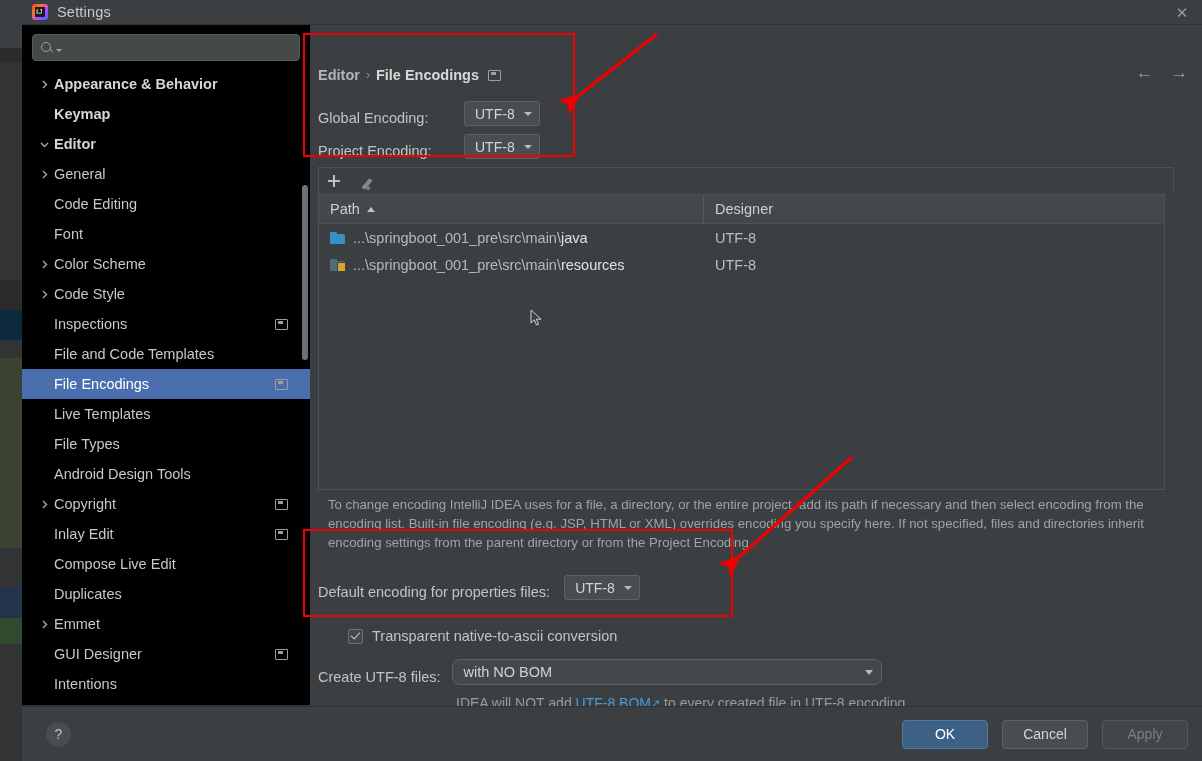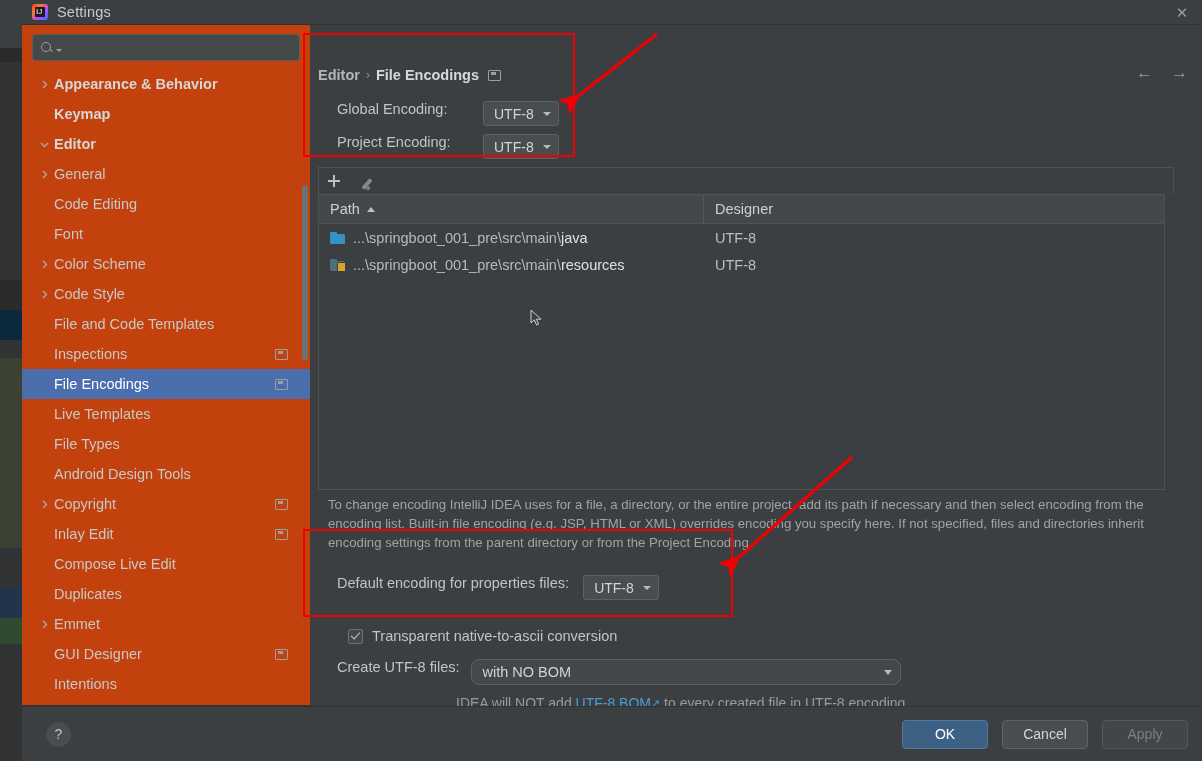--- a/index.html
+++ b/index.html
@@ -42,21 +42,21 @@
   .titlebar .spacer { flex:1; }
   .close-btn {
     width:28px; height:22px; display:flex; align-items:center; justify-content:center;
     color:#9a9a9a; font-size:15px; line-height:1; cursor:default;
   }
 
   .body-area { flex:1; display:flex; position:relative; min-height:0; }
 
   
   .sidebar {
-    width:288px; flex:0 0 288px; background:#c2410c;
+    width:288px; flex:0 0 288px; background:#000000;
     display:flex; flex-direction:column; position:relative;
   }
   .search-wrap { padding:9px 10px 6px 10px; }
   .search-box {
     height:27px; border:1px solid #5a5d5f; border-radius:4px; background:#45494a;
     display:flex; align-items:center; padding:0 8px; box-sizing:border-box;
   }
   .search-icon { width:13px; height:13px; position:relative; display:inline-block; }
   .search-icon::before{
     content:""; position:absolute; left:0; top:1px; width:8px;height:8px;
@@ -114,21 +114,21 @@
     position:relative; margin-left:9px; width:11px; height:9px;
     border:1.3px solid #9e9e9e; border-radius:1px; display:inline-block;
   }
   .breadcrumb .cfg-icon::after{
     content:""; position:absolute; left:1.5px; top:1.5px; width:5px;height:3px; background:#9e9e9e;
   }
   .nav-arrows {
     position:absolute; right:14px; top:38px; display:flex; gap:18px; color:#9a9a9a; font-size:17px;
   }
 
-  .row-field { position:absolute; display:flex; align-items:flex-start; font-size:14.5px; color:#c3c3c3;margin-left:19px; }
+  .row-field { position:absolute; display:flex; align-items:flex-end; font-size:14.5px; color:#c3c3c3; }
   .combo {
     height:25px; border:1px solid #5e6264; border-radius:3px; background:#4a4d4f;
     display:inline-flex; align-items:center; padding:0 7px 0 10px; box-sizing:border-box;
     color:#d4d4d4; font-size:14px; cursor:default;
   }
   .combo .val { margin-right:9px; }
   .combo .caret {
     width:0;height:0;border-left:4px solid transparent;border-right:4px solid transparent;
     border-top:4.5px solid #b9b9b9;
   }
@@ -327,26 +327,26 @@
             <div class="tree-item indent-1">
               <span class="arrow">
                 <svg width="11" height="11" viewBox="0 0 11 11">
                   <path d="M4 2 L7.5 5.5 L4 9" fill="none" stroke="#a9a9a9" stroke-width="1.4"></path>
                 </svg>
               </span>
               <span class="lbl">Code Style</span>
             </div>
             <div class="tree-item indent-1">
               <span class="arrow"></span>
-              <span class="lbl">File and Code Templates</span>
-            </div>
-            <div class="tree-item indent-1">
-              <span class="arrow"></span>
               <span class="lbl">Inspections</span>
               <span class="cfg-icon"></span>
+            </div>
+            <div class="tree-item indent-1">
+              <span class="arrow"></span>
+              <span class="lbl">File and Code Templates</span>
             </div>
             <div class="tree-item indent-1 selected">
               <span class="arrow"></span>
               <span class="lbl">File Encodings</span>
               <span class="cfg-icon"></span>
             </div>
             <div class="tree-item indent-1">
               <span class="arrow"></span>
               <span class="lbl">Live Templates</span>
             </div>

